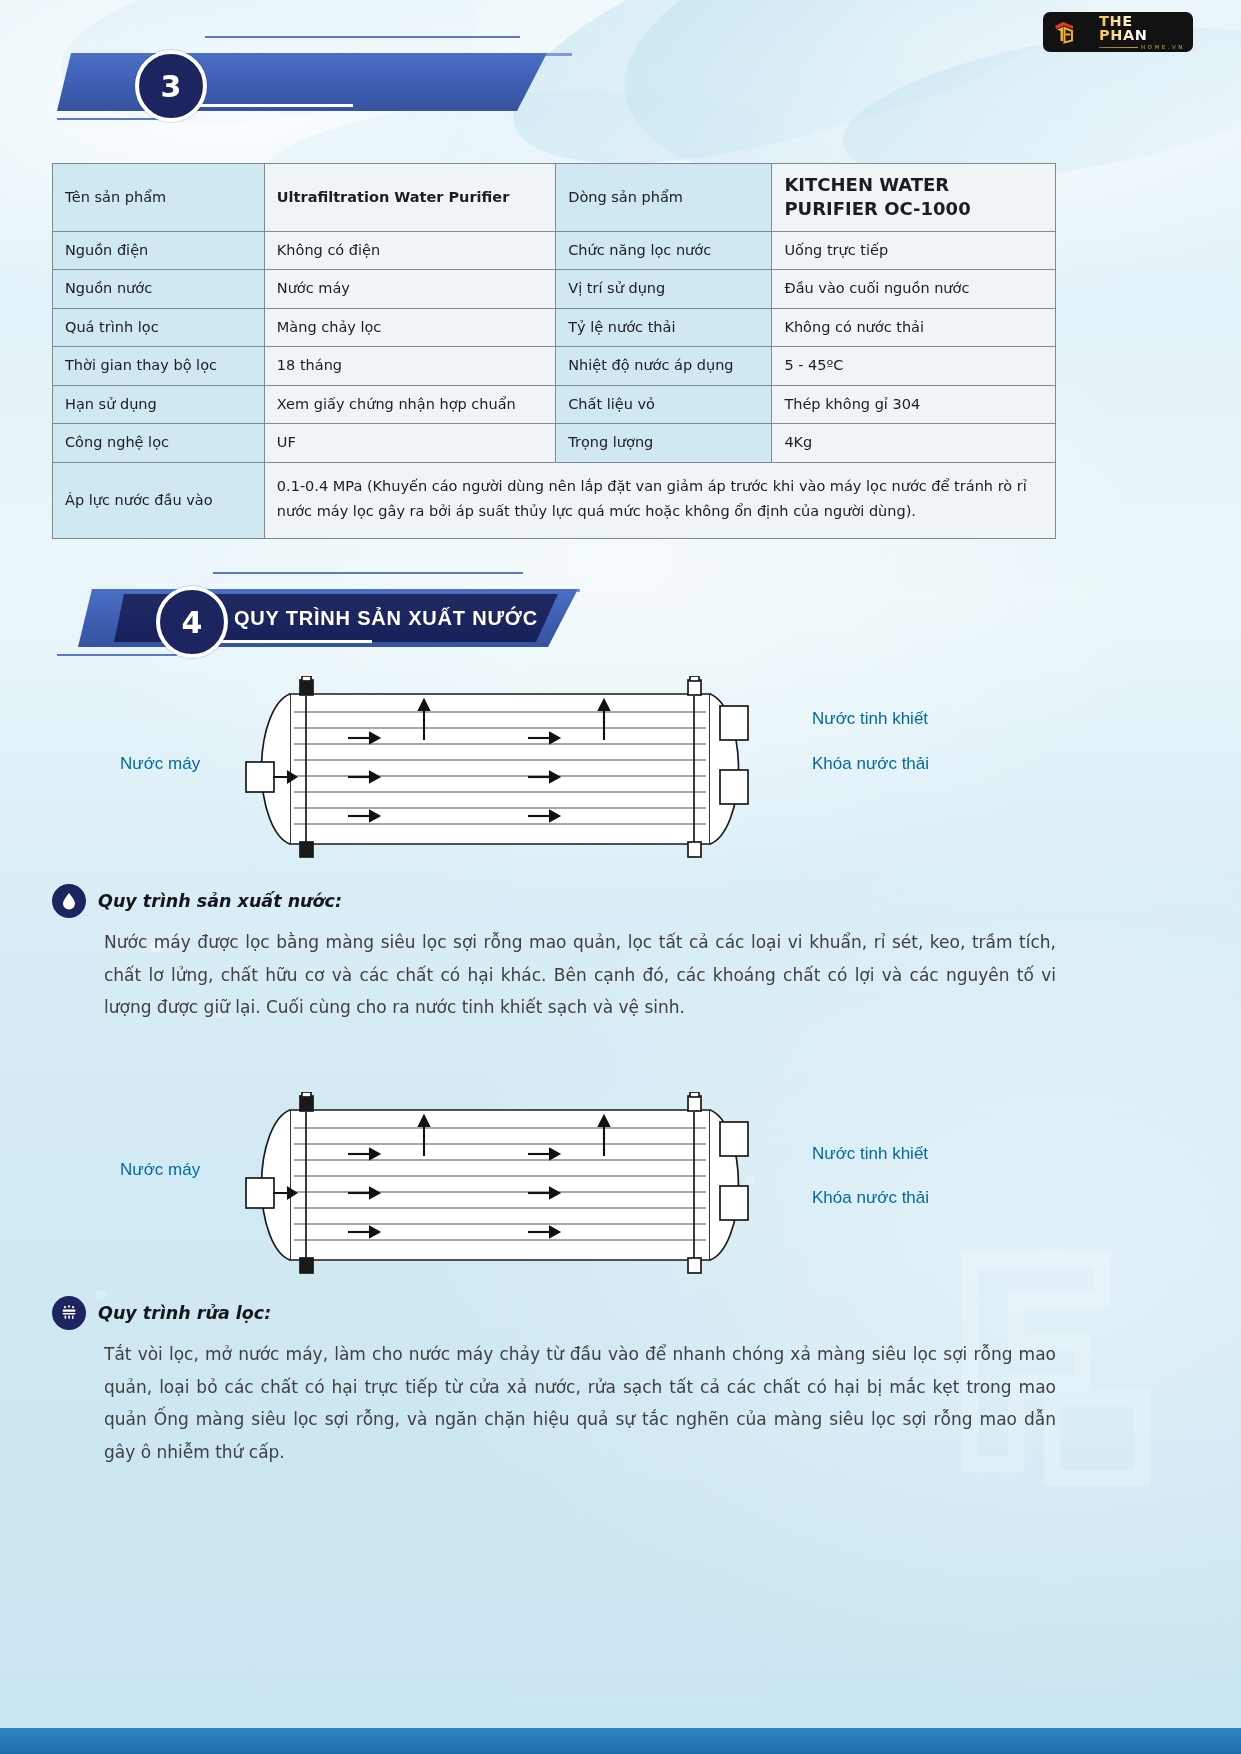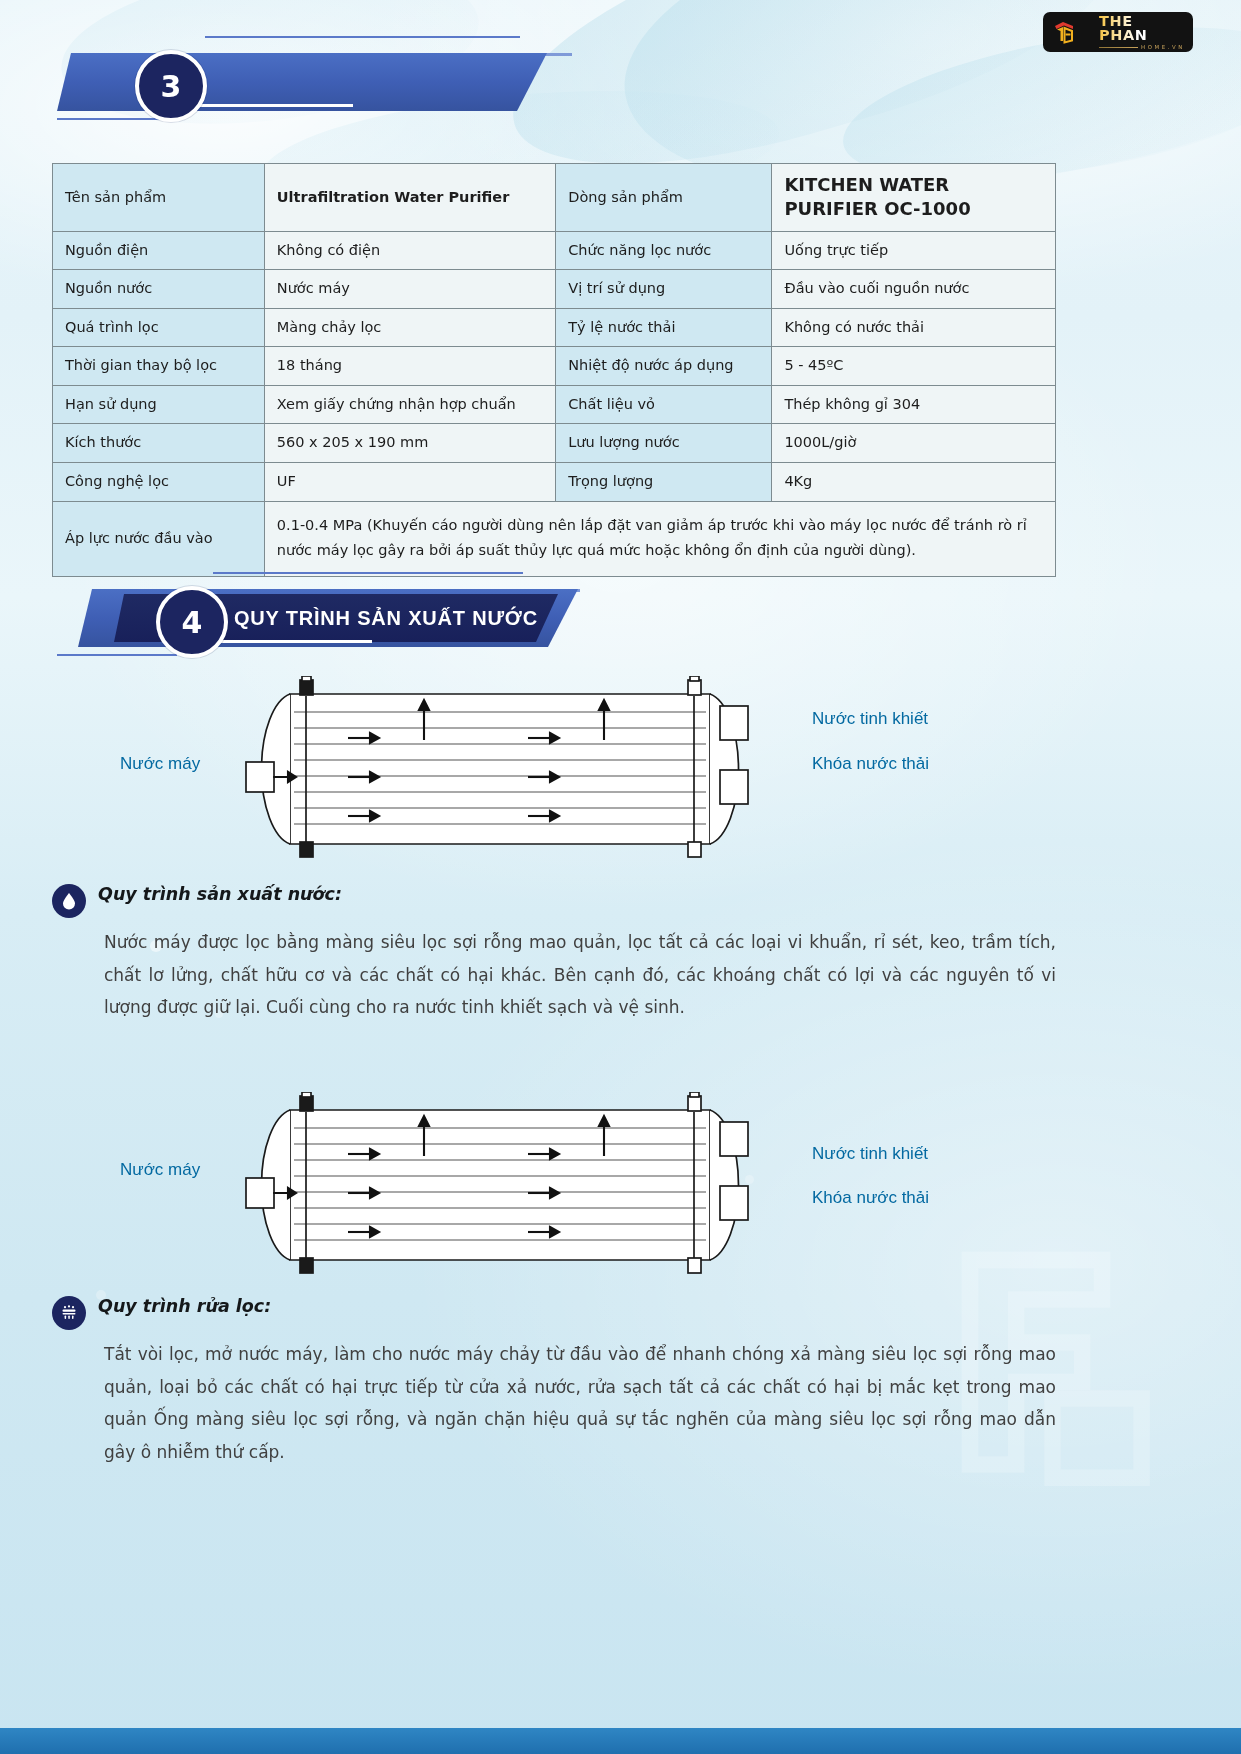--- a/index.html
+++ b/index.html
@@ -91,21 +91,21 @@
   .spec-table td.note{background:#eff5f6;line-height:1.75;padding:11px 12px 13px;}
 
   
   .diagram{position:absolute;}
   .side-label{
     position:absolute;font-size:17px;color:#0369a1;white-space:nowrap;
     font-family:Liberation Sans, sans-serif;
   }
 
   
-  .blk-head{position:absolute;display:flex;align-items:flex-start;gap:12px;}
+  .blk-head{position:absolute;display:flex;align-items:center;gap:12px;}
   .blk-icon{
     width:34px;height:34px;border-radius:50%;background:#1c2560;
     display:flex;align-items:center;justify-content:center;flex:0 0 34px;
   }
   .blk-title{
     font-size:17.5px;font-weight:bold;font-style:italic;color:#15181a;
     font-family:"DejaVu Sans","Liberation Sans",sans-serif;
   }
   .para{
     position:absolute;font-size:17px;line-height:1.92;color:#404040;
@@ -196,26 +196,20 @@
         <td class="lbl">Thời gian thay bộ lọc</td>
         <td class="val">18 tháng</td>
         <td class="lbl2">Nhiệt độ nước áp dụng</td>
         <td class="val2">5 - 45ºC</td>
       </tr>
       <tr>
         <td class="lbl">Hạn sử dụng</td>
         <td class="val">Xem giấy chứng nhận hợp chuẩn</td>
         <td class="lbl2">Chất liệu vỏ</td>
         <td class="val2">Thép không gỉ 304</td>
-      </tr>
-      <tr>
-        <td class="lbl">Kích thước</td>
-        <td class="val">560 x 205 x 190 mm</td>
-        <td class="lbl2">Lưu lượng nước</td>
-        <td class="val2">1000L/giờ</td>
       </tr>
       <tr>
         <td class="lbl">Công nghệ lọc</td>
         <td class="val">UF</td>
         <td class="lbl2">Trọng lượng</td>
         <td class="val2">4Kg</td>
       </tr>
       <tr>
         <td class="lbl">Áp lực nước đầu vào</td>
         <td class="note" colspan="3">0.1-0.4 MPa (Khuyến cáo người dùng nên lắp đặt van giảm áp trước khi vào máy lọc nước để tránh rò rỉ nước máy lọc gây ra bởi áp suất thủy lực quá mức hoặc không ổn định của người dùng).</td>

